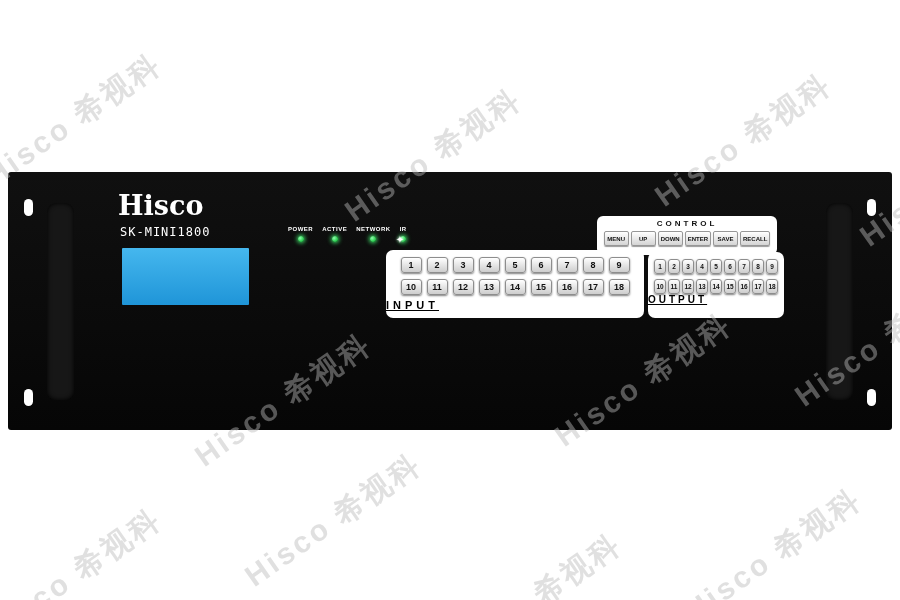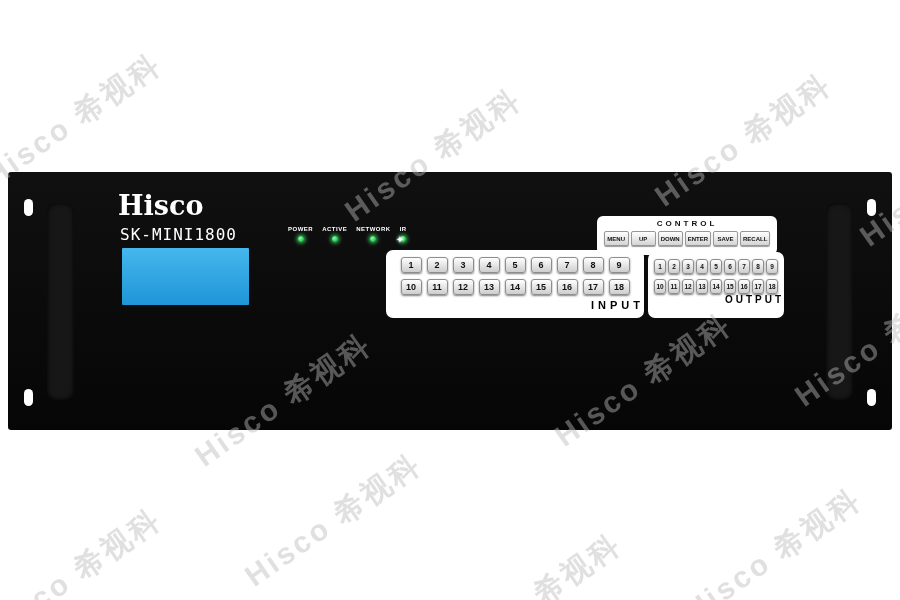--- a/index.html
+++ b/index.html
@@ -33,21 +33,21 @@
   }
   .groove.left { left:39px; }
   .groove.right { left:818px; }
 
   .brand {
     position:absolute; left:110px; top:18px;
     font-family:"DejaVu Serif", serif; font-weight:bold; font-size:27px; color:#ffffff;
   }
   .model {
     position:absolute; left:112px; top:53px;
-    font-family:"DejaVu Sans Mono", monospace; font-size:16px; letter-spacing:1px; color:#ffffff;
+    font-family:"DejaVu Sans Mono", monospace; font-size:12px; letter-spacing:1px; color:#ffffff;
   }
   .lcd {
     position:absolute; left:114px; top:76px; width:127px; height:57px;
     background:linear-gradient(180deg,#45b7ee,#1f95d8);
     border-radius:1px;
   }
 
   
   .led-block { position:absolute; left:280px; top:54px; display:flex; gap:9px; }
   .led-item { display:flex; flex-direction:column; align-items:center; position:relative; }
@@ -89,21 +89,21 @@
   .output .btn-row + .btn-row { margin-top:5px; }
   .num-btn {
     display:flex; align-items:center; justify-content:center;
     font-family:"Liberation Sans", sans-serif; font-weight:bold; color:#111;
     background:linear-gradient(180deg,#ffffff,#cdcdcd);
     border:1px solid #8d8d8d; border-radius:3px;
     box-shadow:0 1px 2px rgba(0,0,0,0.5); cursor:pointer;
   }
   .input .num-btn  { width:21px; height:16px; font-size:9px; }
   .output .num-btn { width:12px; height:15px; font-size:6.5px; padding:0; }
-  .io-label { text-align:right; font-weight:bold; color:#000; }
+  .io-label { text-align:left; font-weight:bold; color:#000;text-decoration:underline; }
   .input .io-label  { margin-top:4px; font-size:11px; letter-spacing:4px; }
   .output .io-label { font-size:10px; letter-spacing:3px; }
 </style>
 </head>
 <body>
 
 <div class="stage">
 
   <span class="wm" style="left:-30px; top:100px;">Hisco 希视科</span>
   <span class="wm" style="left:330px; top:135px;">Hisco 希视科</span>

